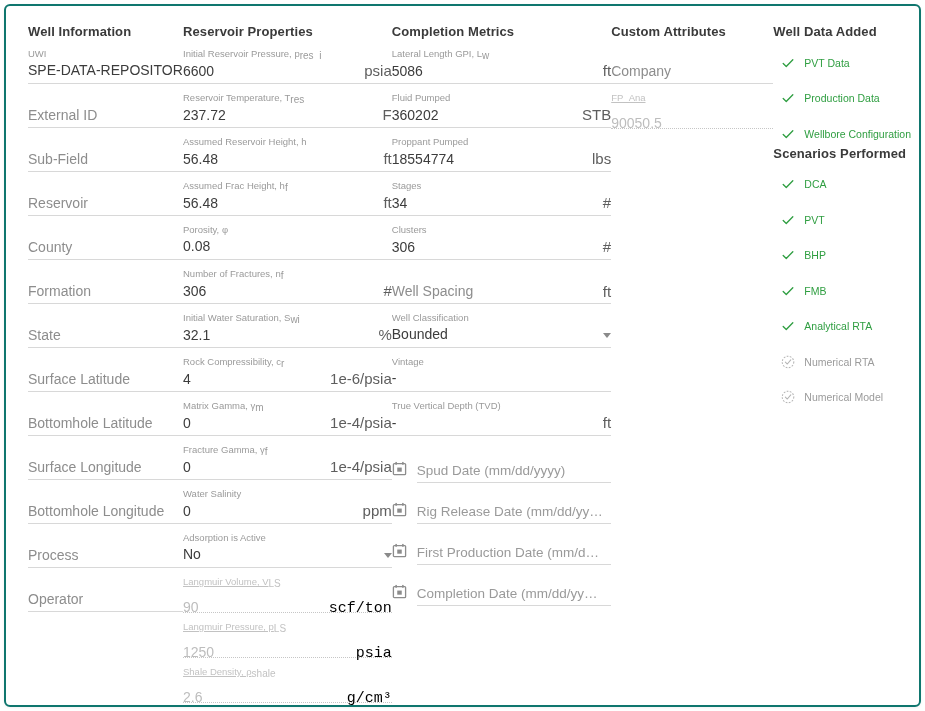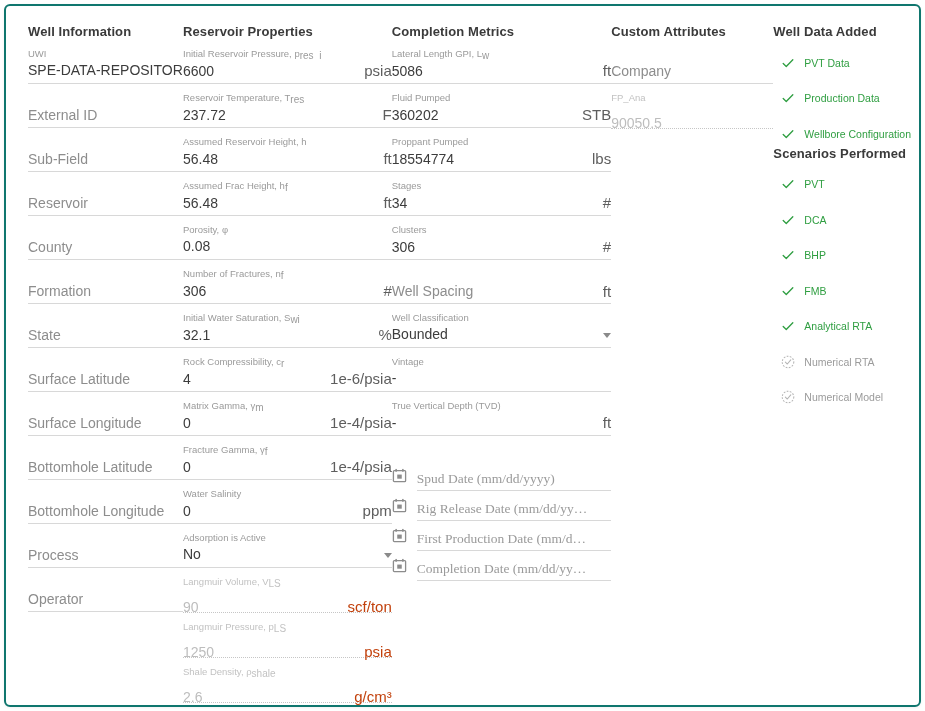--- a/index.html
+++ b/index.html
@@ -79,23 +79,23 @@
   }
   .field .underline {
     height: 1px;
     background: #d8d8d8;
     margin-top: 1px;
   }
   .field.empty .val { font-size: 14px; color: #8d8d8d; }
   .field.empty .row { height: 34px; align-items: flex-end; }
 
   
-  .field.disabled .lbl { color: #c2c2c2; }
+  .field.disabled .lbl { color: #c2c2c2; text-decoration: underline; }
   .field.disabled .val { color: #bdbdbd; margin-top: 9px; }
-  .field.disabled .unit { color: #c2410c; }
+  .field.disabled .unit { color: #000000; font-family: Liberation Mono, monospace; }
   .field.disabled .underline {
     height: 0;
     background: transparent;
     border-bottom: 1px dotted #c6c6c6;
     margin-top: 2px;
   }
 
   .caret {
     width: 0; height: 0;
     border-left: 4.5px solid transparent;
@@ -104,23 +104,23 @@
     margin-left: 6px;
     align-self: center;
     flex: 0 0 auto;
   }
 
   sub { font-size: 10px; vertical-align: baseline; position: relative; top: 2px; }
 
   
   .datefield {
     display: flex;
-    align-items: flex-end;
+    align-items: flex-start;
+    margin-bottom: 11px;
     height: 30px;
-    font-family: Liberation Serif, serif;
   }
   .cal-icon { flex: 0 0 auto; margin-bottom: 4px; margin-right: 10px; }
   .datefield .dbox { flex: 1 1 auto; }
   .datefield .dtext {
     font-size: 13.5px;
     color: #9a9a9a;
     line-height: 20px;
     white-space: nowrap;
     overflow: hidden;
   }
@@ -197,27 +197,27 @@
             <div class="underline"></div>
           </div>
           <div class="field empty">
             <div class="row">
               <span class="val placeholder">Surface Latitude</span>
             </div>
             <div class="underline"></div>
           </div>
           <div class="field empty">
             <div class="row">
+              <span class="val placeholder">Bottomhole Latitude</span>
+            </div>
+            <div class="underline"></div>
+          </div>
+          <div class="field empty">
+            <div class="row">
               <span class="val placeholder">Surface Longitude</span>
-            </div>
-            <div class="underline"></div>
-          </div>
-          <div class="field empty">
-            <div class="row">
-              <span class="val placeholder">Bottomhole Latitude</span>
             </div>
             <div class="underline"></div>
           </div>
           <div class="field empty">
             <div class="row">
               <span class="val placeholder">Bottomhole Longitude</span>
             </div>
             <div class="underline"></div>
           </div>
           <div class="field empty">
@@ -522,29 +522,29 @@
           </div>
         </div>
       <div class="section-title spaced">Scenarios Performed</div>
       <div>
           <div class="status-item done">
             <span class="sicon">
               <svg width="14" height="14" viewBox="0 0 16 16">
                 <path d="M2.5 8.6 L6 12 L13.5 4.2" fill="none" stroke="#2f9e41" stroke-width="1.5" stroke-linecap="round" stroke-linejoin="round"></path>
               </svg>
             </span>
+            <span class="stext">DCA</span>
+          </div>
+          <div class="status-item done">
+            <span class="sicon">
+              <svg width="14" height="14" viewBox="0 0 16 16">
+                <path d="M2.5 8.6 L6 12 L13.5 4.2" fill="none" stroke="#2f9e41" stroke-width="1.5" stroke-linecap="round" stroke-linejoin="round"></path>
+              </svg>
+            </span>
             <span class="stext">PVT</span>
-          </div>
-          <div class="status-item done">
-            <span class="sicon">
-              <svg width="14" height="14" viewBox="0 0 16 16">
-                <path d="M2.5 8.6 L6 12 L13.5 4.2" fill="none" stroke="#2f9e41" stroke-width="1.5" stroke-linecap="round" stroke-linejoin="round"></path>
-              </svg>
-            </span>
-            <span class="stext">DCA</span>
           </div>
           <div class="status-item done">
             <span class="sicon">
               <svg width="14" height="14" viewBox="0 0 16 16">
                 <path d="M2.5 8.6 L6 12 L13.5 4.2" fill="none" stroke="#2f9e41" stroke-width="1.5" stroke-linecap="round" stroke-linejoin="round"></path>
               </svg>
             </span>
             <span class="stext">BHP</span>
           </div>
           <div class="status-item done">

